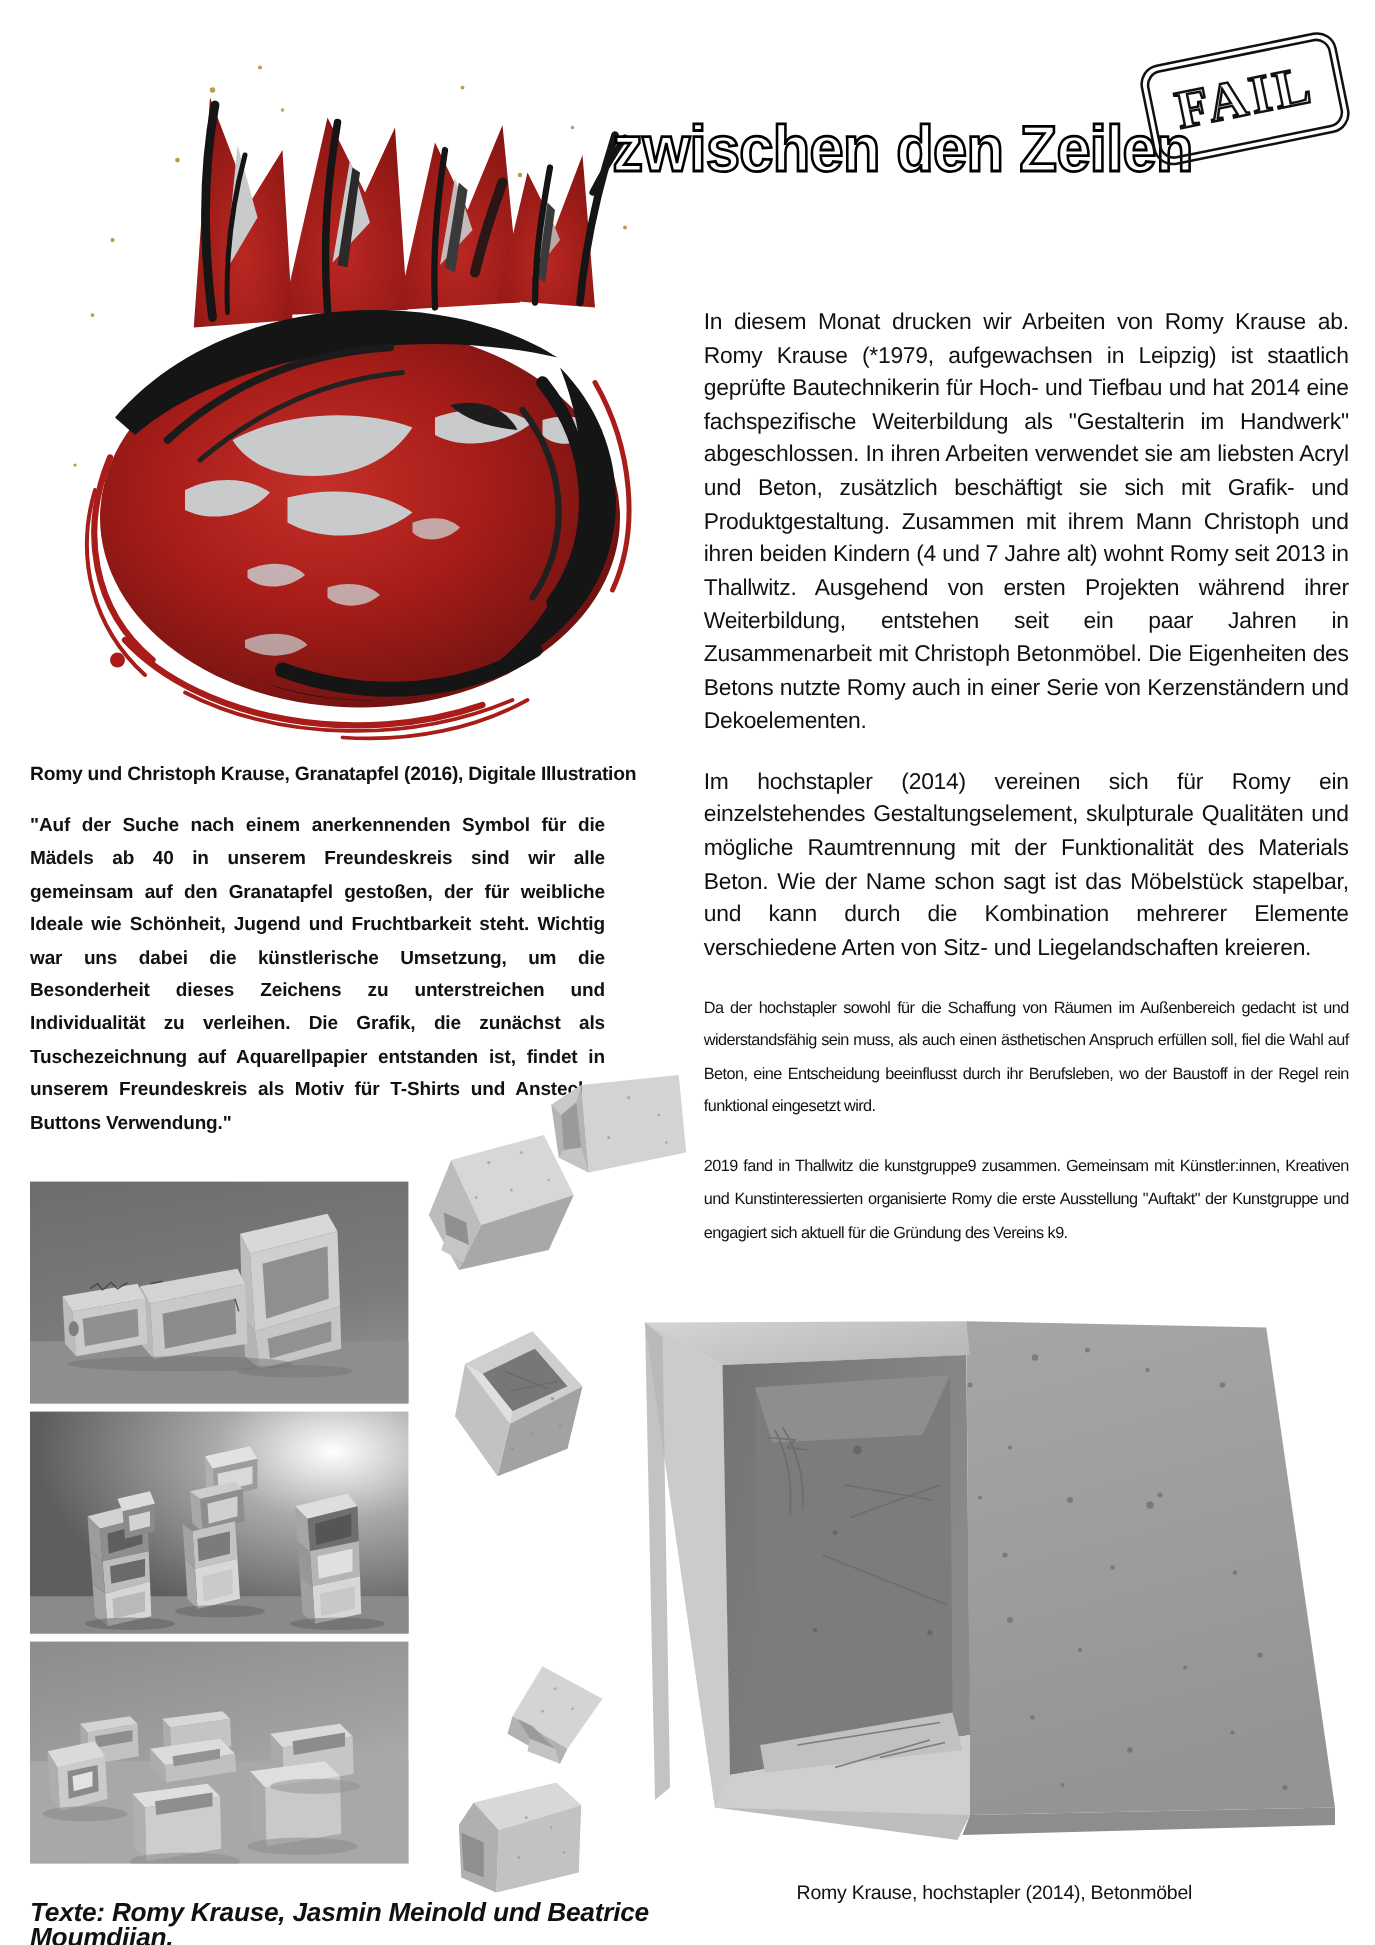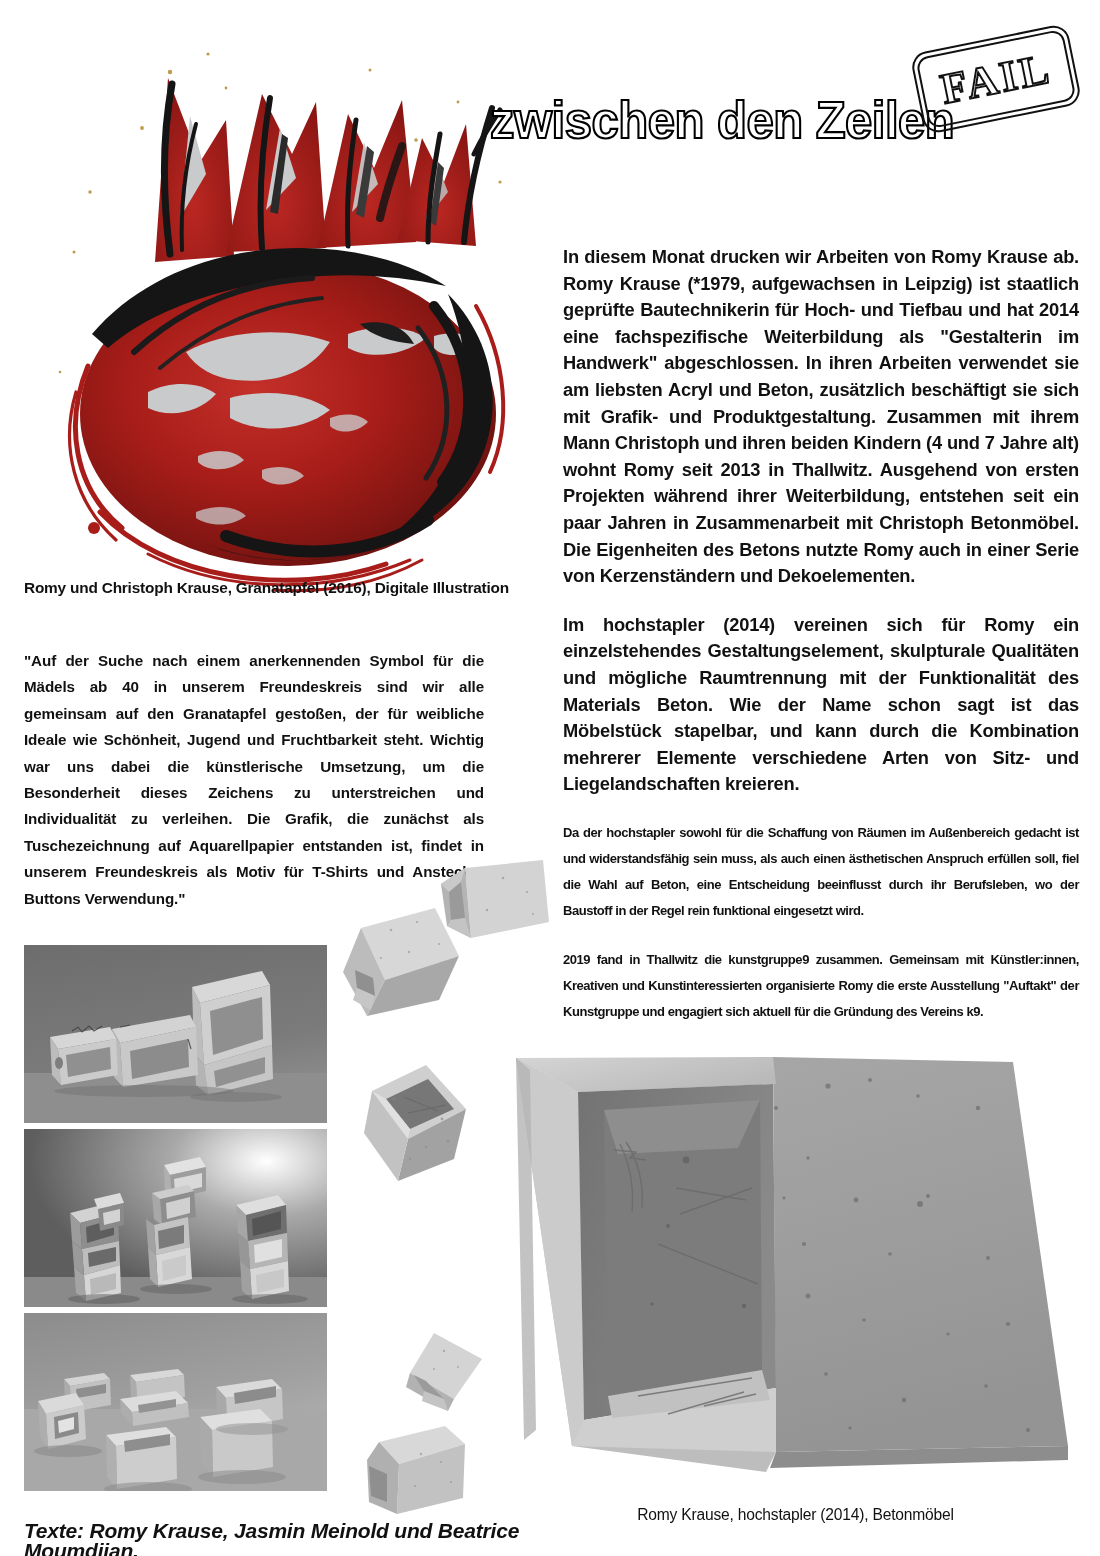--- a/index.html
+++ b/index.html
@@ -49,35 +49,35 @@
     color:#ffffff;
     -webkit-text-stroke:2px #111;
   }
 
   
   #pomegranate{left:30px;top:42px;width:520px;height:565px;}
   #pomegranate svg{display:block;width:100%;height:100%;}
 
   
   #art-caption{
-    left:24px;top:578px;width:520px;
+    left:24px;top:610px;width:520px;
     font-size:15.4px;line-height:20px;font-weight:bold;letter-spacing:-0.2px;
     color:#111;
   }
   #quote{
     left:24px;top:648px;width:460px;
     font-size:15.2px;line-height:26.4px;font-weight:bold;
     text-align:justify;letter-spacing:-0.1px;color:#111;
   }
 
   
   #rightcol{left:563px;top:244px;width:516px;}
   #rightcol p{
     margin:0 0 22px 0;
-    font-size:18.3px;line-height:26.6px;font-weight:bold;
+    font-size:18.3px;line-height:26.6px;font-weight:normal;
     text-align:justify;text-justify:inter-word;
     letter-spacing:-0.2px;color:#111;
   }
   #rightcol p.tight{
     font-size:13px;line-height:26.2px;letter-spacing:-0.45px;
   }
   #rightcol p:last-child{margin-bottom:0;}
 
   
   .photo{position:absolute;overflow:hidden;}

